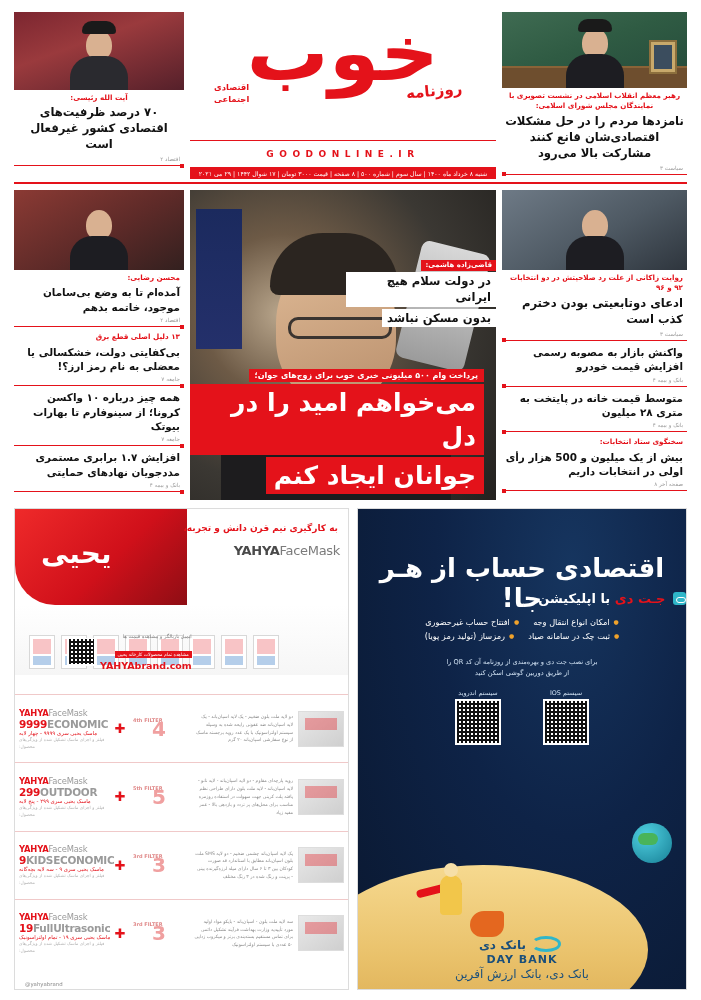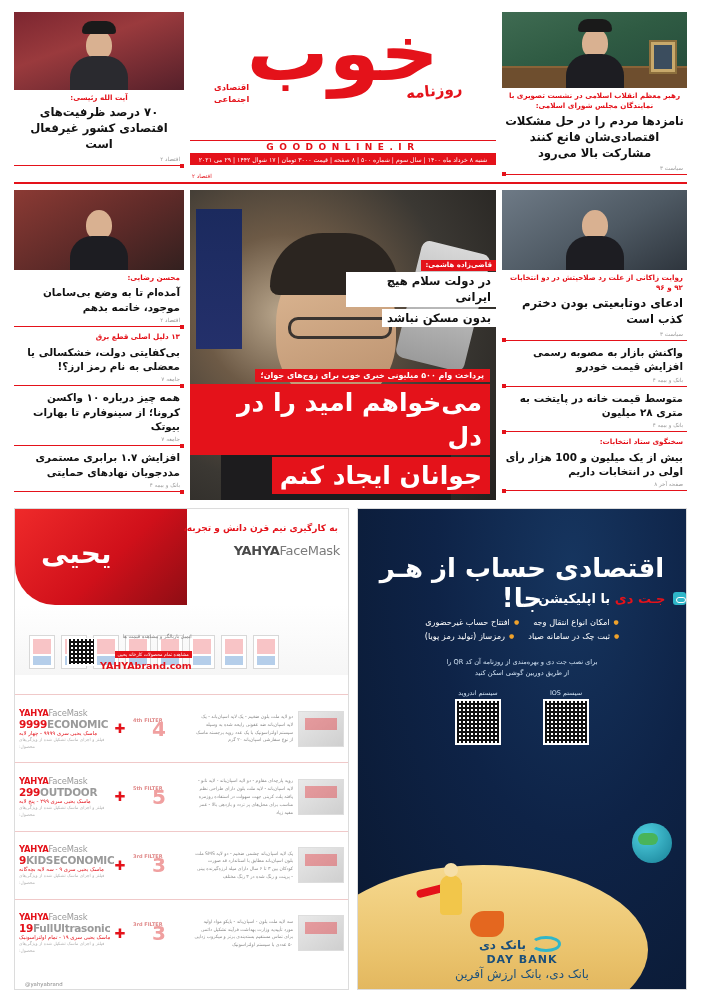--- a/index.html
+++ b/index.html
@@ -54,21 +54,21 @@
 
   
   .logo-wrap{ position:relative; width:100%; height:128px; display:flex; align-items:flex-start; justify-content:center;}
   .logo-khoob{
     font-family:"DejaVu Sans","Liberation Sans",sans-serif;
     color:#e4121a; font-weight:bold; font-size:78px; line-height:0.95;
     margin-top:4px; letter-spacing:-2px; transform:scaleX(1.05);
   }
   .logo-sub-rooz{ position:absolute; right:34px; bottom:40px; color:#e4121a; font-weight:bold; font-size:15px; transform:rotate(-5deg);}
   .logo-tags{ position:absolute; left:24px; bottom:34px; color:#e4121a; font-weight:bold; font-size:8.4px; line-height:1.5; text-align:center;}
-  .gooddomain{ width:100%; text-align:center; color:#e4121a; font-size:9px; letter-spacing:5.5px; font-weight:bold; direction:ltr; border-top:1px solid #e4121a; border-bottom:1px solid #e4121a; padding:1px 0; }
+  .gooddomain{ width:100%; text-align:center; color:#e4121a; font-size:9px; letter-spacing:5.5px; font-weight:bold; direction:ltr; border-top:1px solid #e4121a; border-bottom:1px solid #e4121a; padding:8px 0; }
   .infobar{ width:100%; background:#e4121a; color:#fff; font-size:6.2px; text-align:center; padding:2.2px 0; letter-spacing:0.1px;}
   .issuetag{ position:absolute; left:2px; bottom:1px; color:#e4121a; font-size:5.6px;}
 
   .mh-divider{ height:2px; background:#e4121a; margin-top:2px;}
 
   
   .mid{ display:flex; gap:6px; margin-top:6px; height:310px; }
   .col-left{ width:185px; display:flex; flex-direction:column; }
   .col-center{ flex:1; position:relative; }
   .col-right{ width:170px; display:flex; flex-direction:column; }
@@ -85,21 +85,21 @@
   .hero-hair{ position:absolute; left:26%; top:14%; width:128px;height:62px;border-radius:60px 60px 10px 10px; background:#2b2520;}
   .hero-glass{ position:absolute; left:32%; top:41%; width:104px;height:22px; border:3px solid #3a3430; border-radius:10px;}
   .hero-suit{ position:absolute; left:10%; bottom:0; width:230px;height:110px;border-radius:60px 60px 0 0; background:#1d1c1e;}
   .hero-mic{ position:absolute; right:6%; top:18%; width:70px;height:120px;background:linear-gradient(180deg,#d8d8d8,#9b9b9b); transform:rotate(14deg); border-radius:8px;}
   .hero-flag{ position:absolute; left:2%; top:6%; width:46px; height:140px; background:linear-gradient(180deg,#1b2a5e,#24306b); }
 
   .hero-quote{ position:absolute; right:0; top:62px; max-width:150px; text-align:right;}
   .hero-quote .q-kick{ display:inline-block; background:#e4121a; color:#fff; font-weight:bold; font-size:7px; padding:1.5px 4px; margin-bottom:1px;}
   .hero-quote .q-line{ display:block; background:#fff; color:#111; font-weight:bold; font-size:11.6px; line-height:1.45; padding:1px 5px; margin-bottom:1.5px; width:fit-content; margin-right:0; margin-left:auto;}
 
-  .hero-main{ position:absolute; left:0; right:0; bottom:0; text-align:right; padding:0 6px 4px 0;}
+  .hero-main{ position:absolute; left:0; right:6px; bottom:0; text-align:right; padding:0 6px 4px 0;}
   .hero-main .m-kick{ display:block; background:#e4121a; color:#fff; font-weight:bold; font-size:8px; padding:2px 6px; width:fit-content; margin:0 0 2px auto;}
   .hero-main .m-line{ display:block; background:#e4121a; color:#fff; font-weight:bold; font-size:25px; line-height:1.33; padding:2px 8px; width:fit-content; margin:0 0 2px auto; letter-spacing:-0.5px;}
 
   
   .ads{ display:flex; gap:8px; margin-top:8px; flex:1; }
   .ad-bank{ width:330px; position:relative; border:1px solid #dcdcdc; overflow:hidden;
     background:radial-gradient(ellipse at 65% 12%, #16355f 0%, #0e2347 45%, #0a1830 100%);}
   .bank-h1{ position:absolute; top:44px; left:0; right:0; text-align:center; color:#fff; font-weight:bold; font-size:26px; letter-spacing:-0.5px;}
   .bank-h2{ position:absolute; top:82px; left:0; right:0; text-align:right; color:#fff; font-weight:bold; font-size:13px;}
   .bank-h2 .jet{ color:#e4121a; }
@@ -251,21 +251,21 @@
       </div>
 
       <div class="story">
         <div class="hl sm">متوسط قیمت خانه در پایتخت به متری ۲۸ میلیون</div>
         <div class="pagetag">بانک و بیمه ۴</div>
         <div class="rule"></div>
       </div>
 
       <div class="story">
         <div class="kicker">سخنگوی ستاد انتخابات:</div>
-        <div class="hl sm">بیش از یک میلیون و 100 هزار رأی اولی در انتخابات داریم</div>
+        <div class="hl sm">بیش از یک میلیون و 500 هزار رأی اولی در انتخابات داریم</div>
         <div class="pagetag">صفحه آخر ۸</div>
         <div class="rule"></div>
       </div>
     </div>
 
     <div class="col-center">
       <div class="hero">
         <div class="hero-img"></div>
         <div class="hero-flag"></div>
         <div class="hero-mic"></div>

